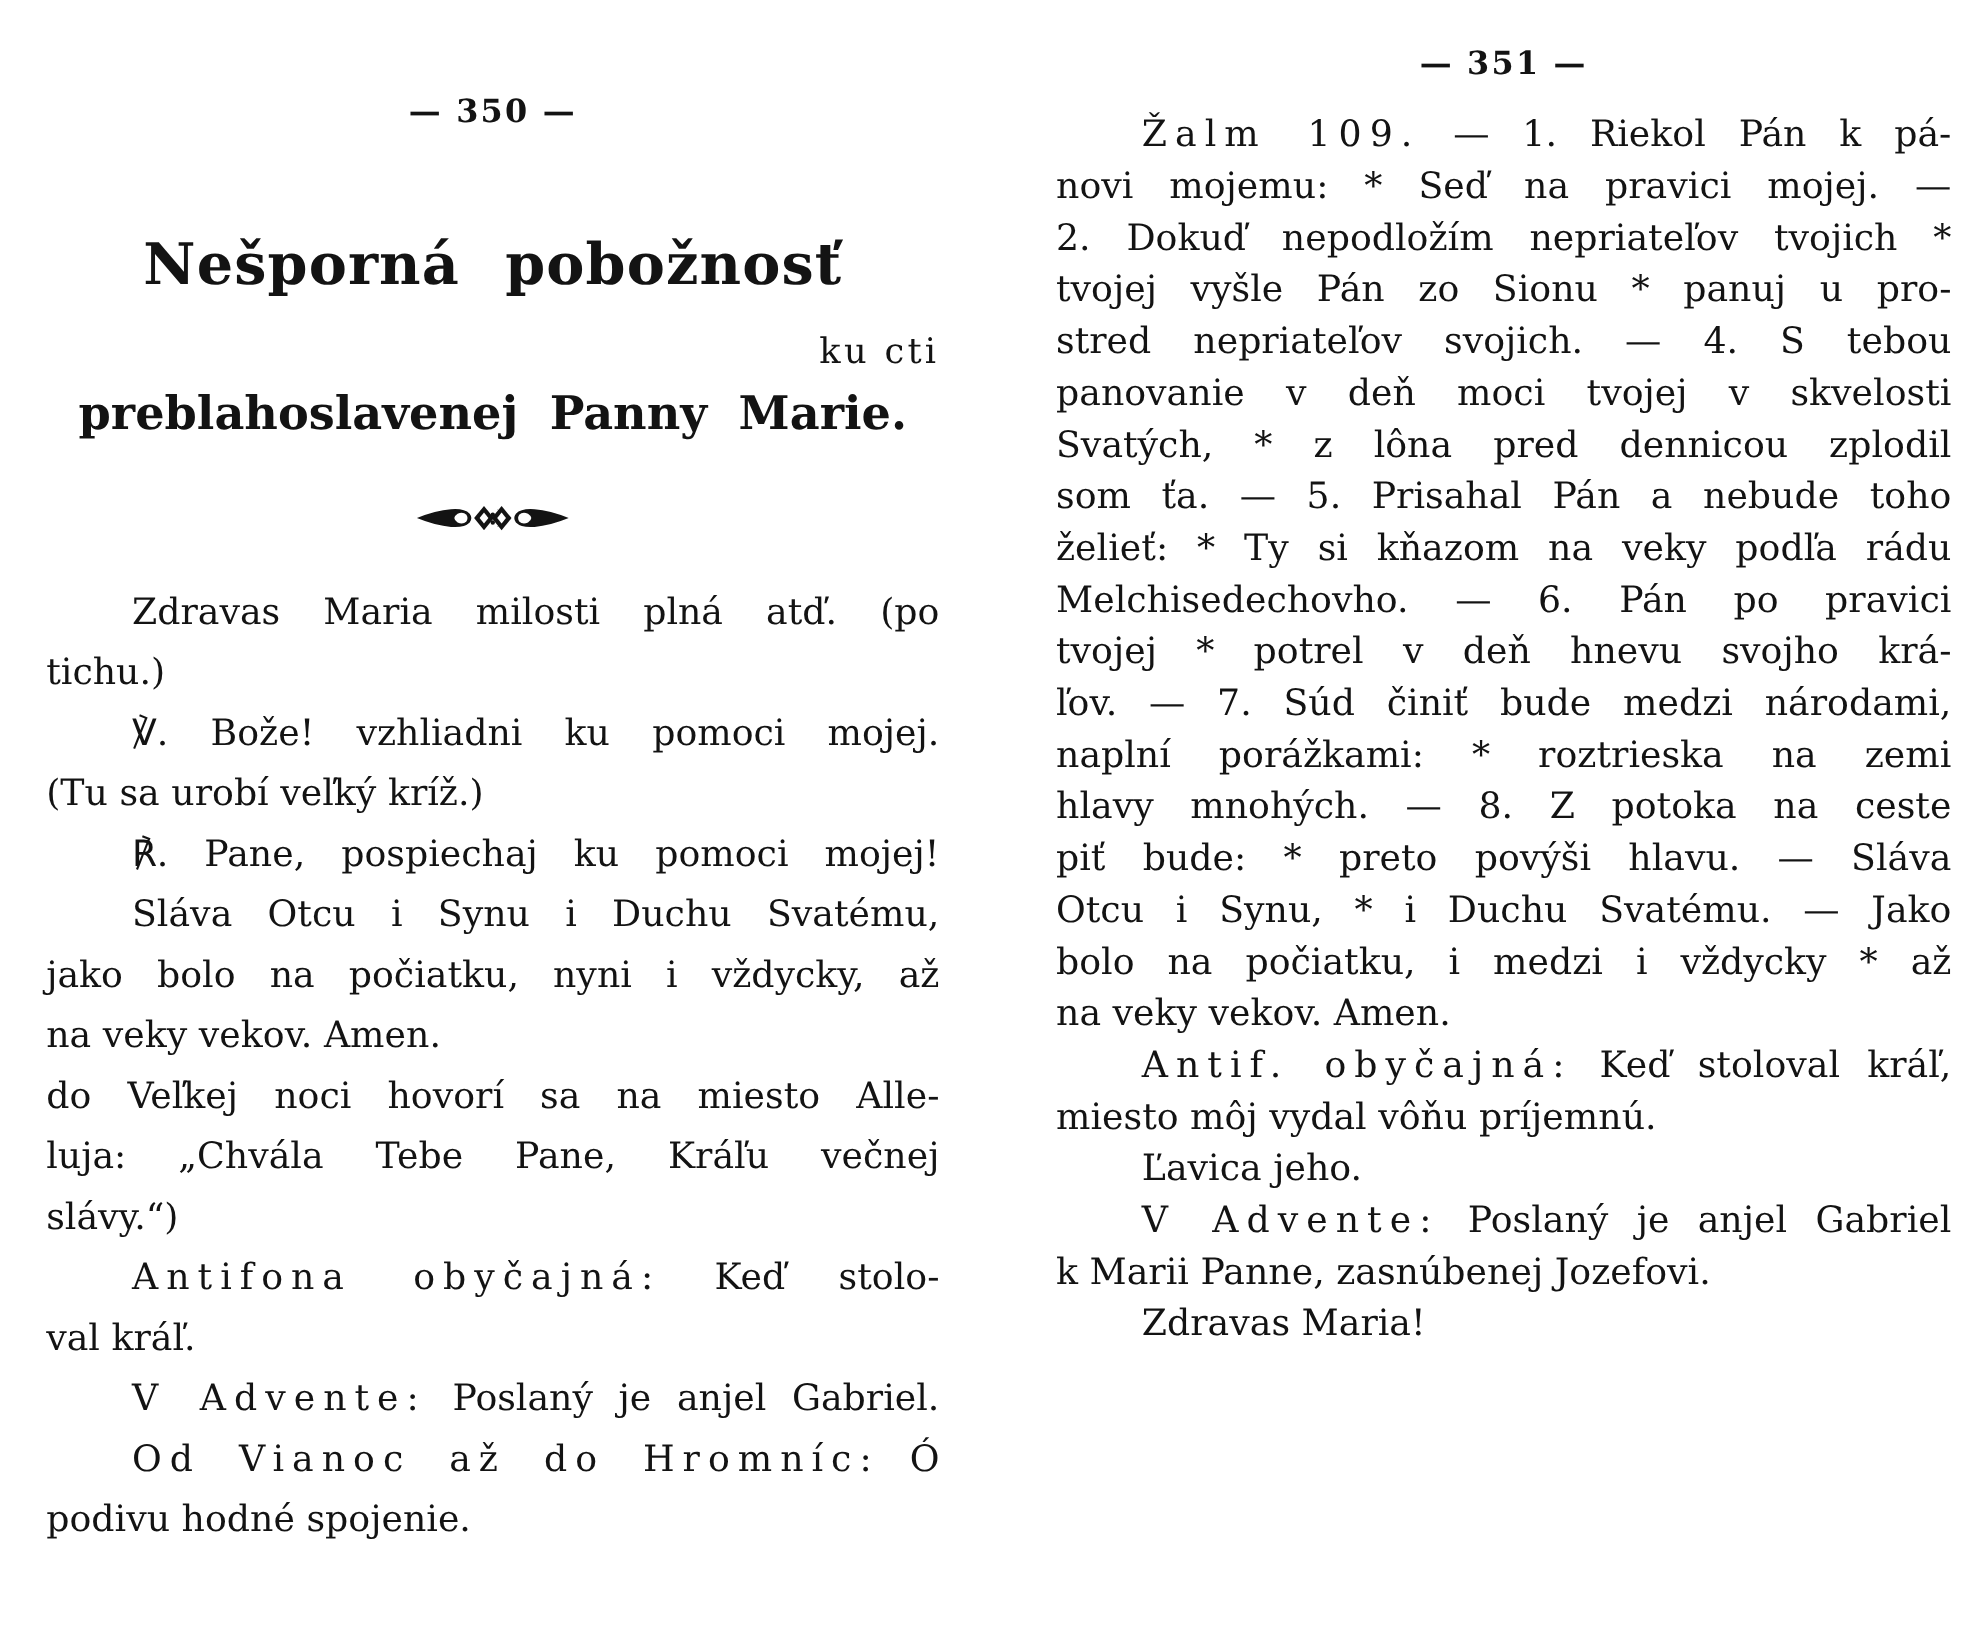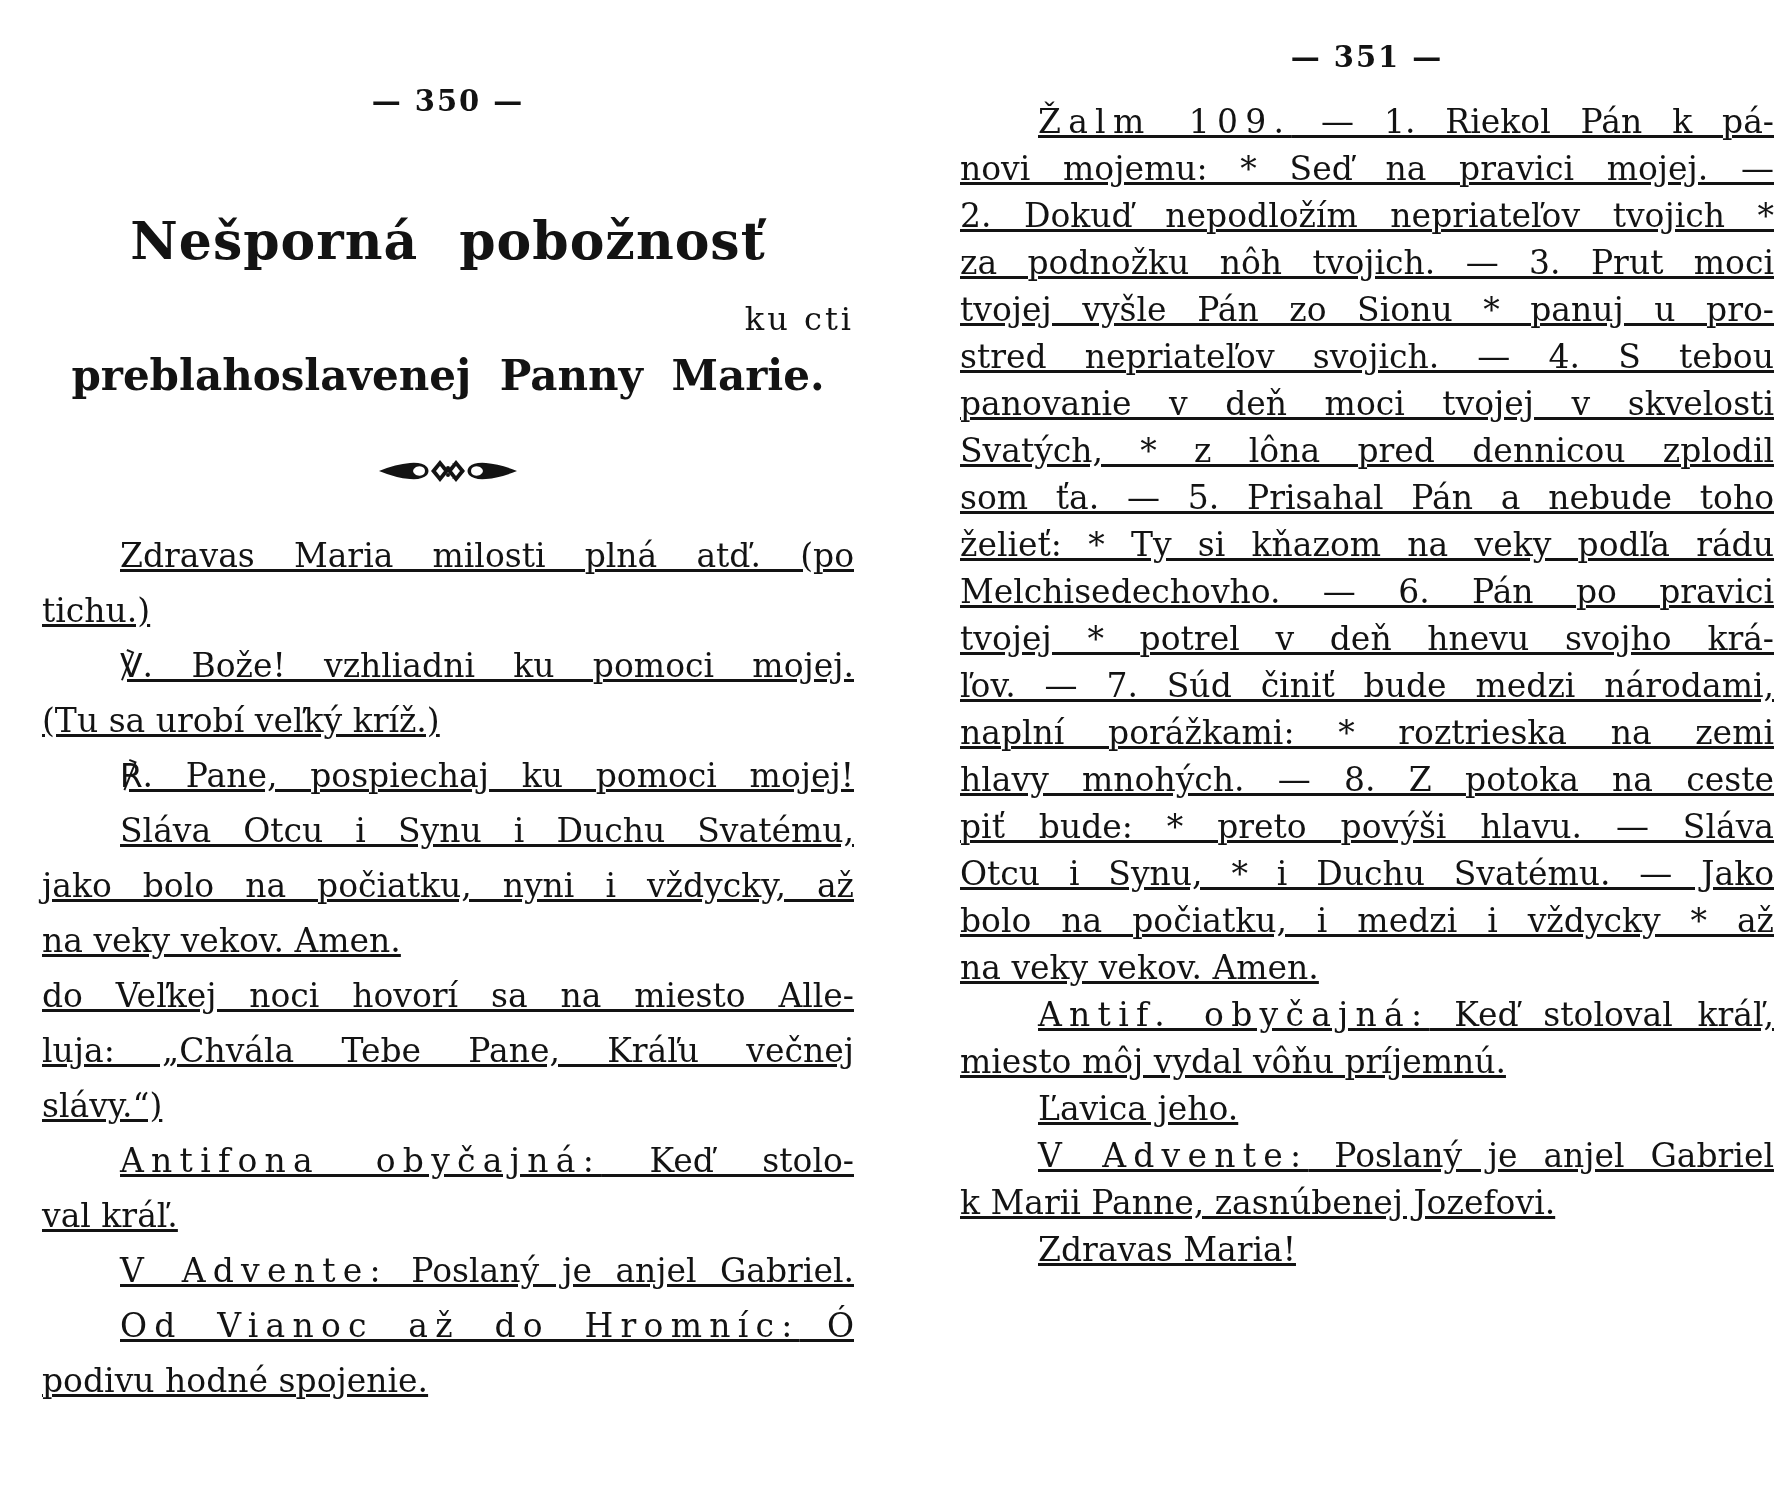--- a/index.html
+++ b/index.html
@@ -35,21 +35,21 @@
   }
   .ornament{
     margin-top:55px;text-align:center;height:32px;
   }
   .ornament svg{display:inline-block;}
 
   .body-text{margin-top:40px;font-size:33px;}
   .page-left  .body-text{line-height:55px;}
   .page-right .body-text{margin-top:24px;line-height:47px;}
 
-  .line{width:100%;text-align:left;text-decoration:underline;}
+  .line{width:100%;text-align:left;}
   .line.j{text-align:justify;text-align-last:justify;}
   .line.ind{text-indent:78px;}
   .sp{letter-spacing:0.22em;}
 </style>
 </head>
 <body>
 
 <div class="page page-left">
   <div class="page-header">— 350 —</div>
   <div class="doc-title">Nešporná pobožnosť</div>
@@ -110,21 +110,20 @@
     </div>
 </div>
 
 <div class="page page-right">
   <div class="page-header">— 351 —</div>
   <div class="body-text">
       <div>
         <div class="line j ind"><span class="sp">Žalm 109.</span><span> — 1. Riekol Pán k pá-</span></div>
         <div class="line j"><span>novi mojemu: * Seď na pravici mojej. —</span></div>
         <div class="line j"><span>2. Dokuď nepodložím nepriateľov tvojich *</span></div>
-        <div class="line j"><span>za podnožku nôh tvojich. — 3. Prut moci</span></div>
         <div class="line j"><span>tvojej vyšle Pán zo Sionu * panuj u pro-</span></div>
         <div class="line j"><span>stred nepriateľov svojich. — 4. S tebou</span></div>
         <div class="line j"><span>panovanie v deň moci tvojej v skvelosti</span></div>
         <div class="line j"><span>Svatých, * z lôna pred dennicou zplodil</span></div>
         <div class="line j"><span>som ťa. — 5. Prisahal Pán a nebude toho</span></div>
         <div class="line j"><span>želieť: * Ty si kňazom na veky podľa rádu</span></div>
         <div class="line j"><span>Melchisedechovho. — 6. Pán po pravici</span></div>
         <div class="line j"><span>tvojej * potrel v deň hnevu svojho krá-</span></div>
         <div class="line j"><span>ľov. — 7. Súd činiť bude medzi národami,</span></div>
         <div class="line j"><span>naplní porážkami: * roztrieska na zemi</span></div>

